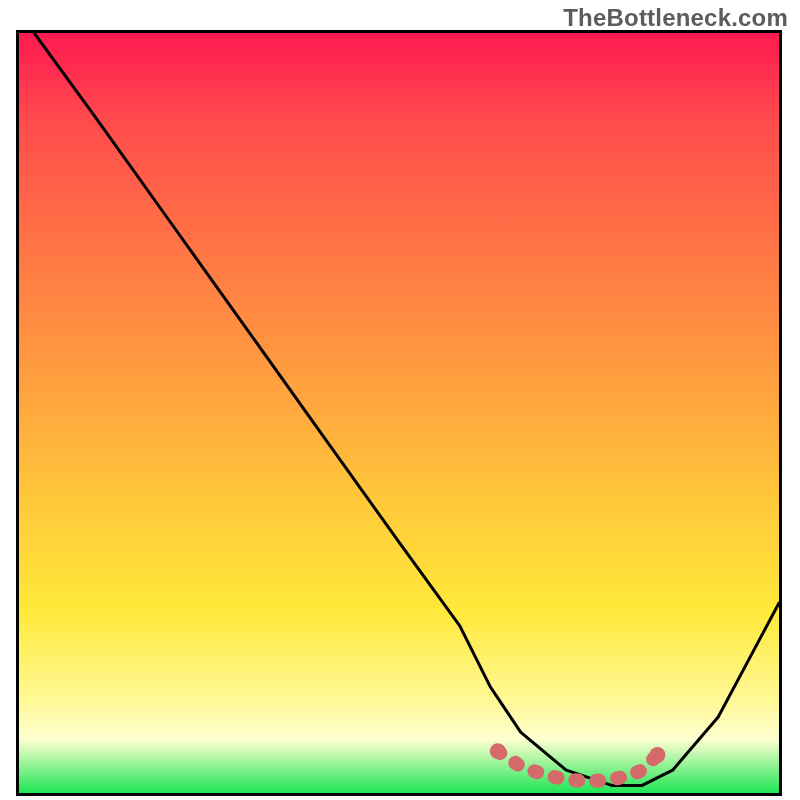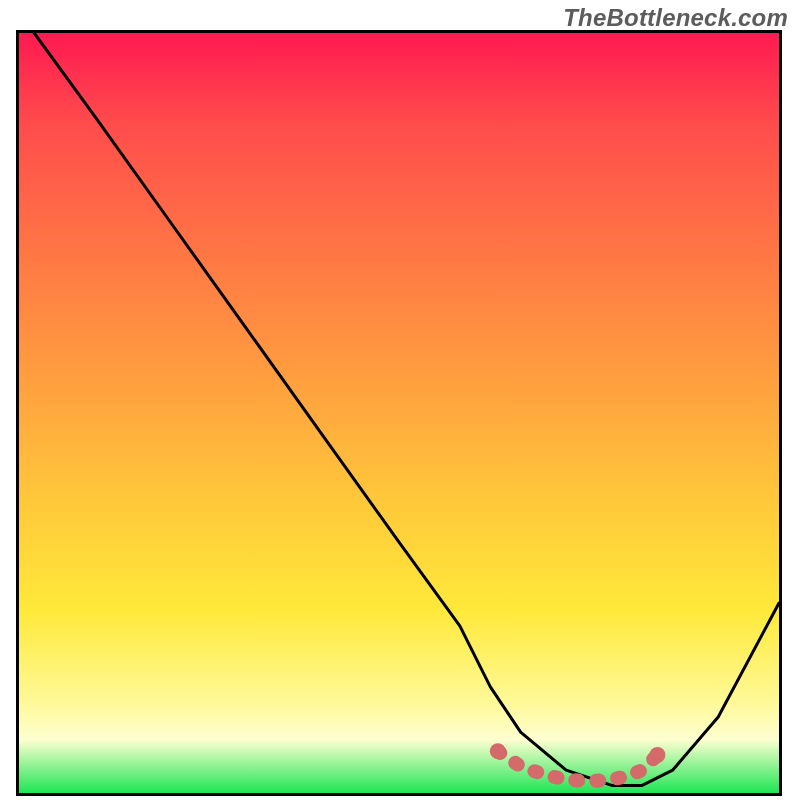--- a/index.html
+++ b/index.html
@@ -8,21 +8,20 @@
     width: 800px;
     height: 800px;
     background: #ffffff;
     overflow: hidden;
     font-family: Arial, Helvetica, sans-serif;
   }
   .chart-container {
     position: relative;
     width: 800px;
     height: 774px;
-    font-style: italic;
   }
   .watermark {
     position: absolute;
     top: 4px;
     right: 12px;
     font-size: 24px;
     font-weight: bold;
     color: #5c5c5c;
     z-index: 10;
     letter-spacing: 0.2px;

